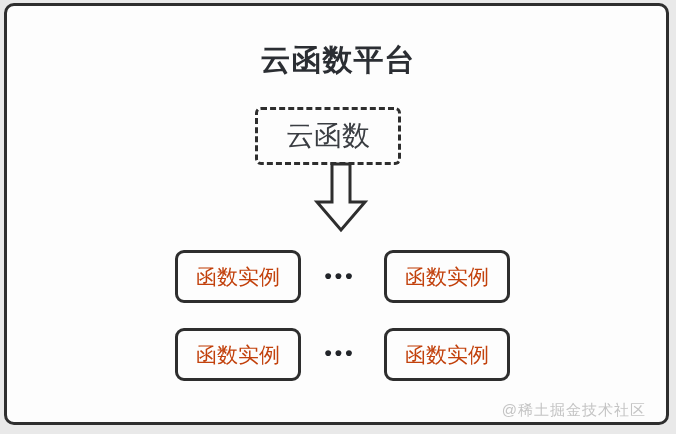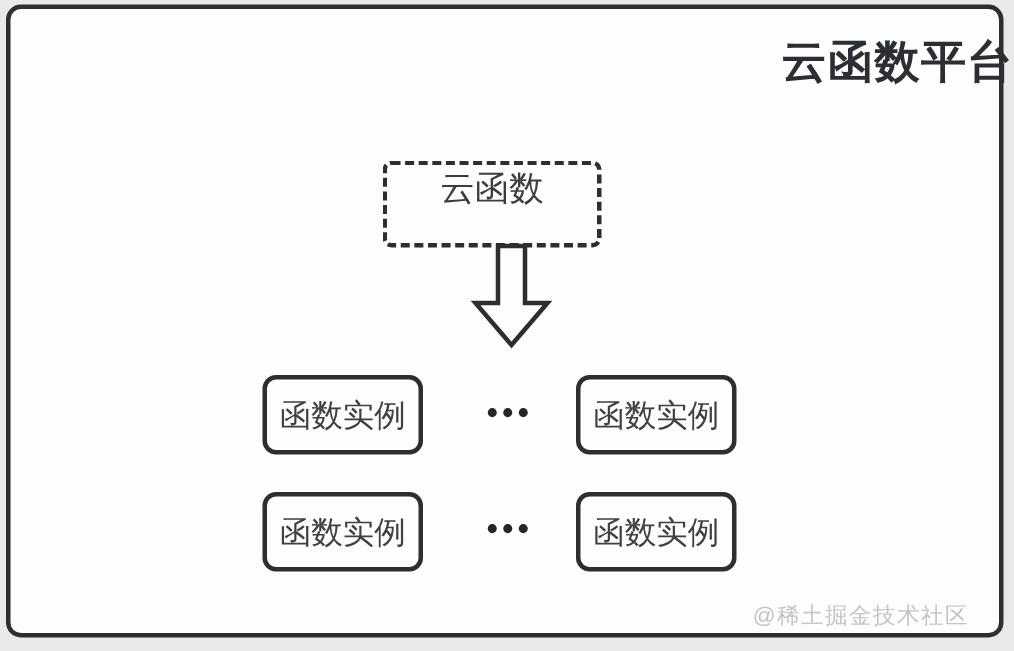--- a/index.html
+++ b/index.html
@@ -20,61 +20,61 @@
     width: 665px;
     height: 422px;
     background: #fdfdfd;
     border: 3px solid #2e2e2e;
     border-radius: 10px;
   }
   .title {
     position: absolute;
     left: 0;
     right: 0;
-    top: 21px;
-    text-align: right;
+    top: 40px;
+    text-align: center;
     font-size: 30px;
     font-weight: bold;
     color: #2b2e33;
     letter-spacing: 1px;
   }
   .dashed-box {
     position: absolute;
     left: 255px;
     top: 107px;
     width: 146px;
     height: 58px;
     border: 3px dashed #2e2e2e;
     border-radius: 6px;
     background: #fdfdfd;
     display: flex;
-    align-items: flex-start;
+    align-items: center;
     justify-content: center;
-    font-size: 23px;
+    font-size: 28px;
     color: #3a3d42;
   }
   .arrow-svg {
     position: absolute;
     left: 312px;
     top: 162px;
     width: 58px;
     height: 72px;
   }
   .inst-box {
     position: absolute;
-    width: 107px;
+    width: 126px;
     height: 53px;
     border: 3px solid #2e2e2e;
     border-radius: 9px;
     background: #fdfdfd;
     display: flex;
     align-items: center;
     justify-content: center;
     font-size: 21px;
-    color: #404040;
+    color: #c2410c;
   }
   .box-r1-left  { left: 175px; top: 250px; }
   .box-r1-right { left: 384px; top: 250px; }
   .box-r2-left  { left: 175px; top: 328px; }
   .box-r2-right { left: 384px; top: 328px; }
   .dots {
     position: absolute;
     left: 316px;
     width: 48px;
     height: 22px;

